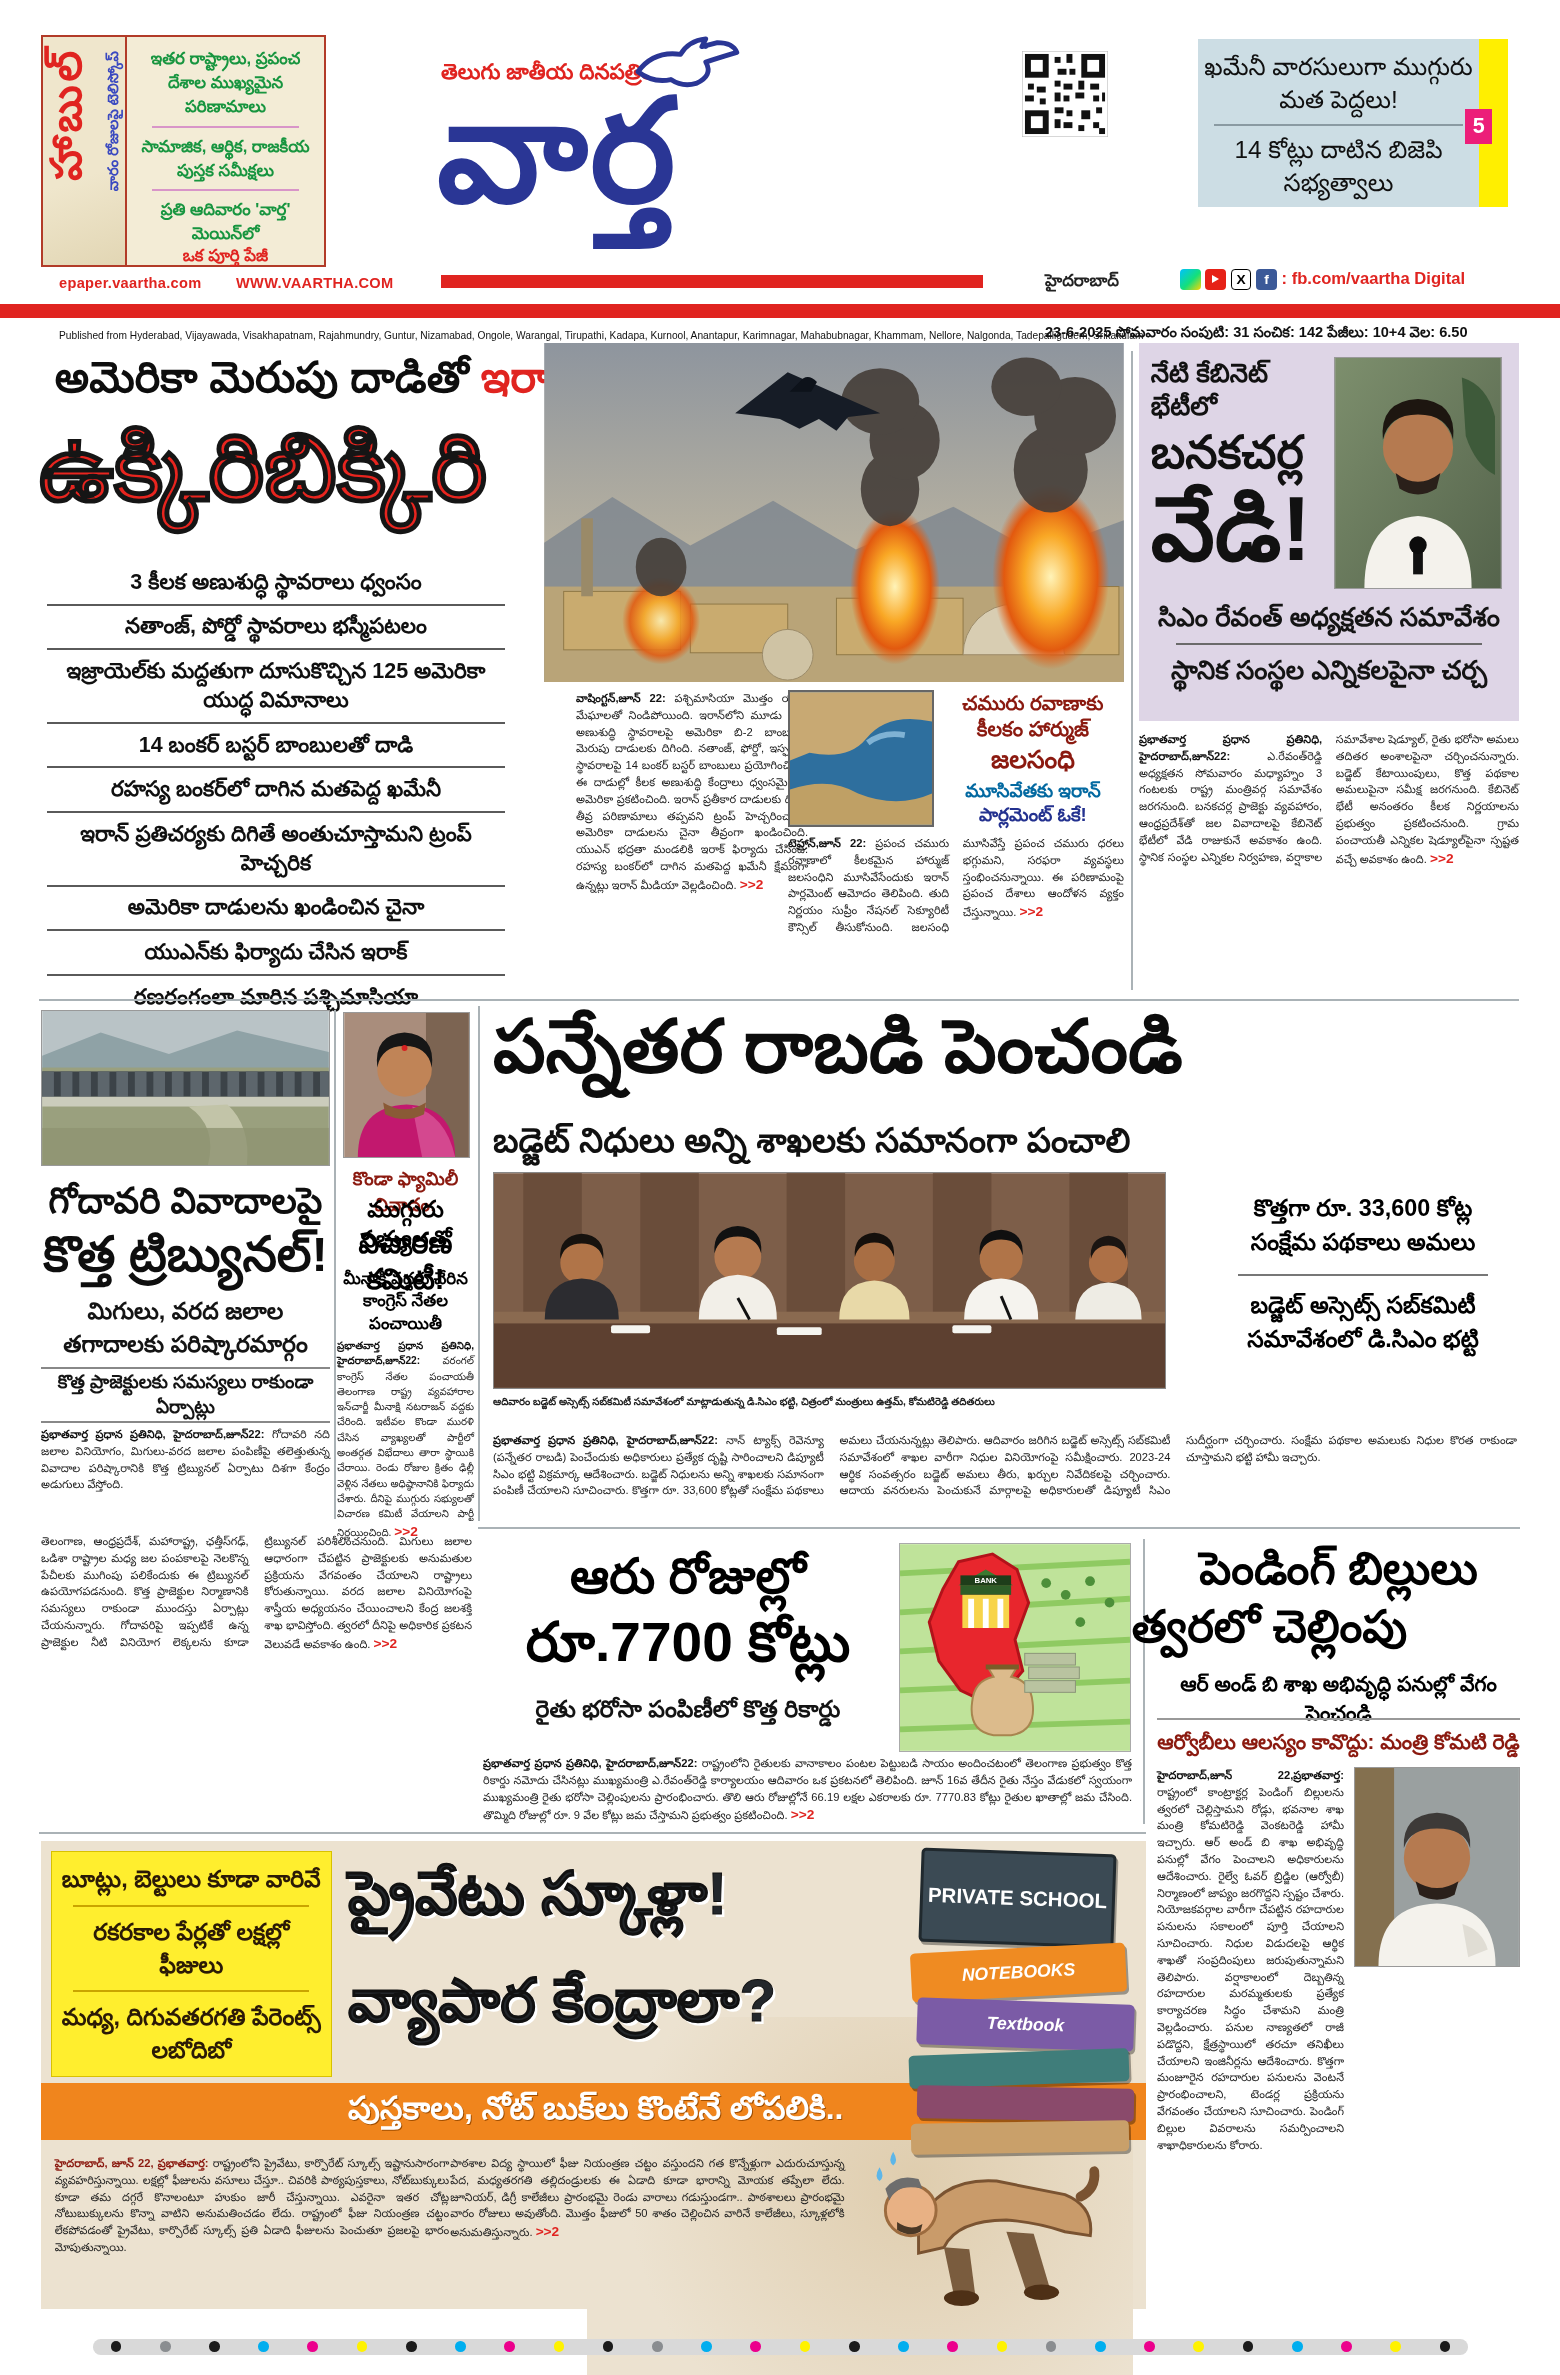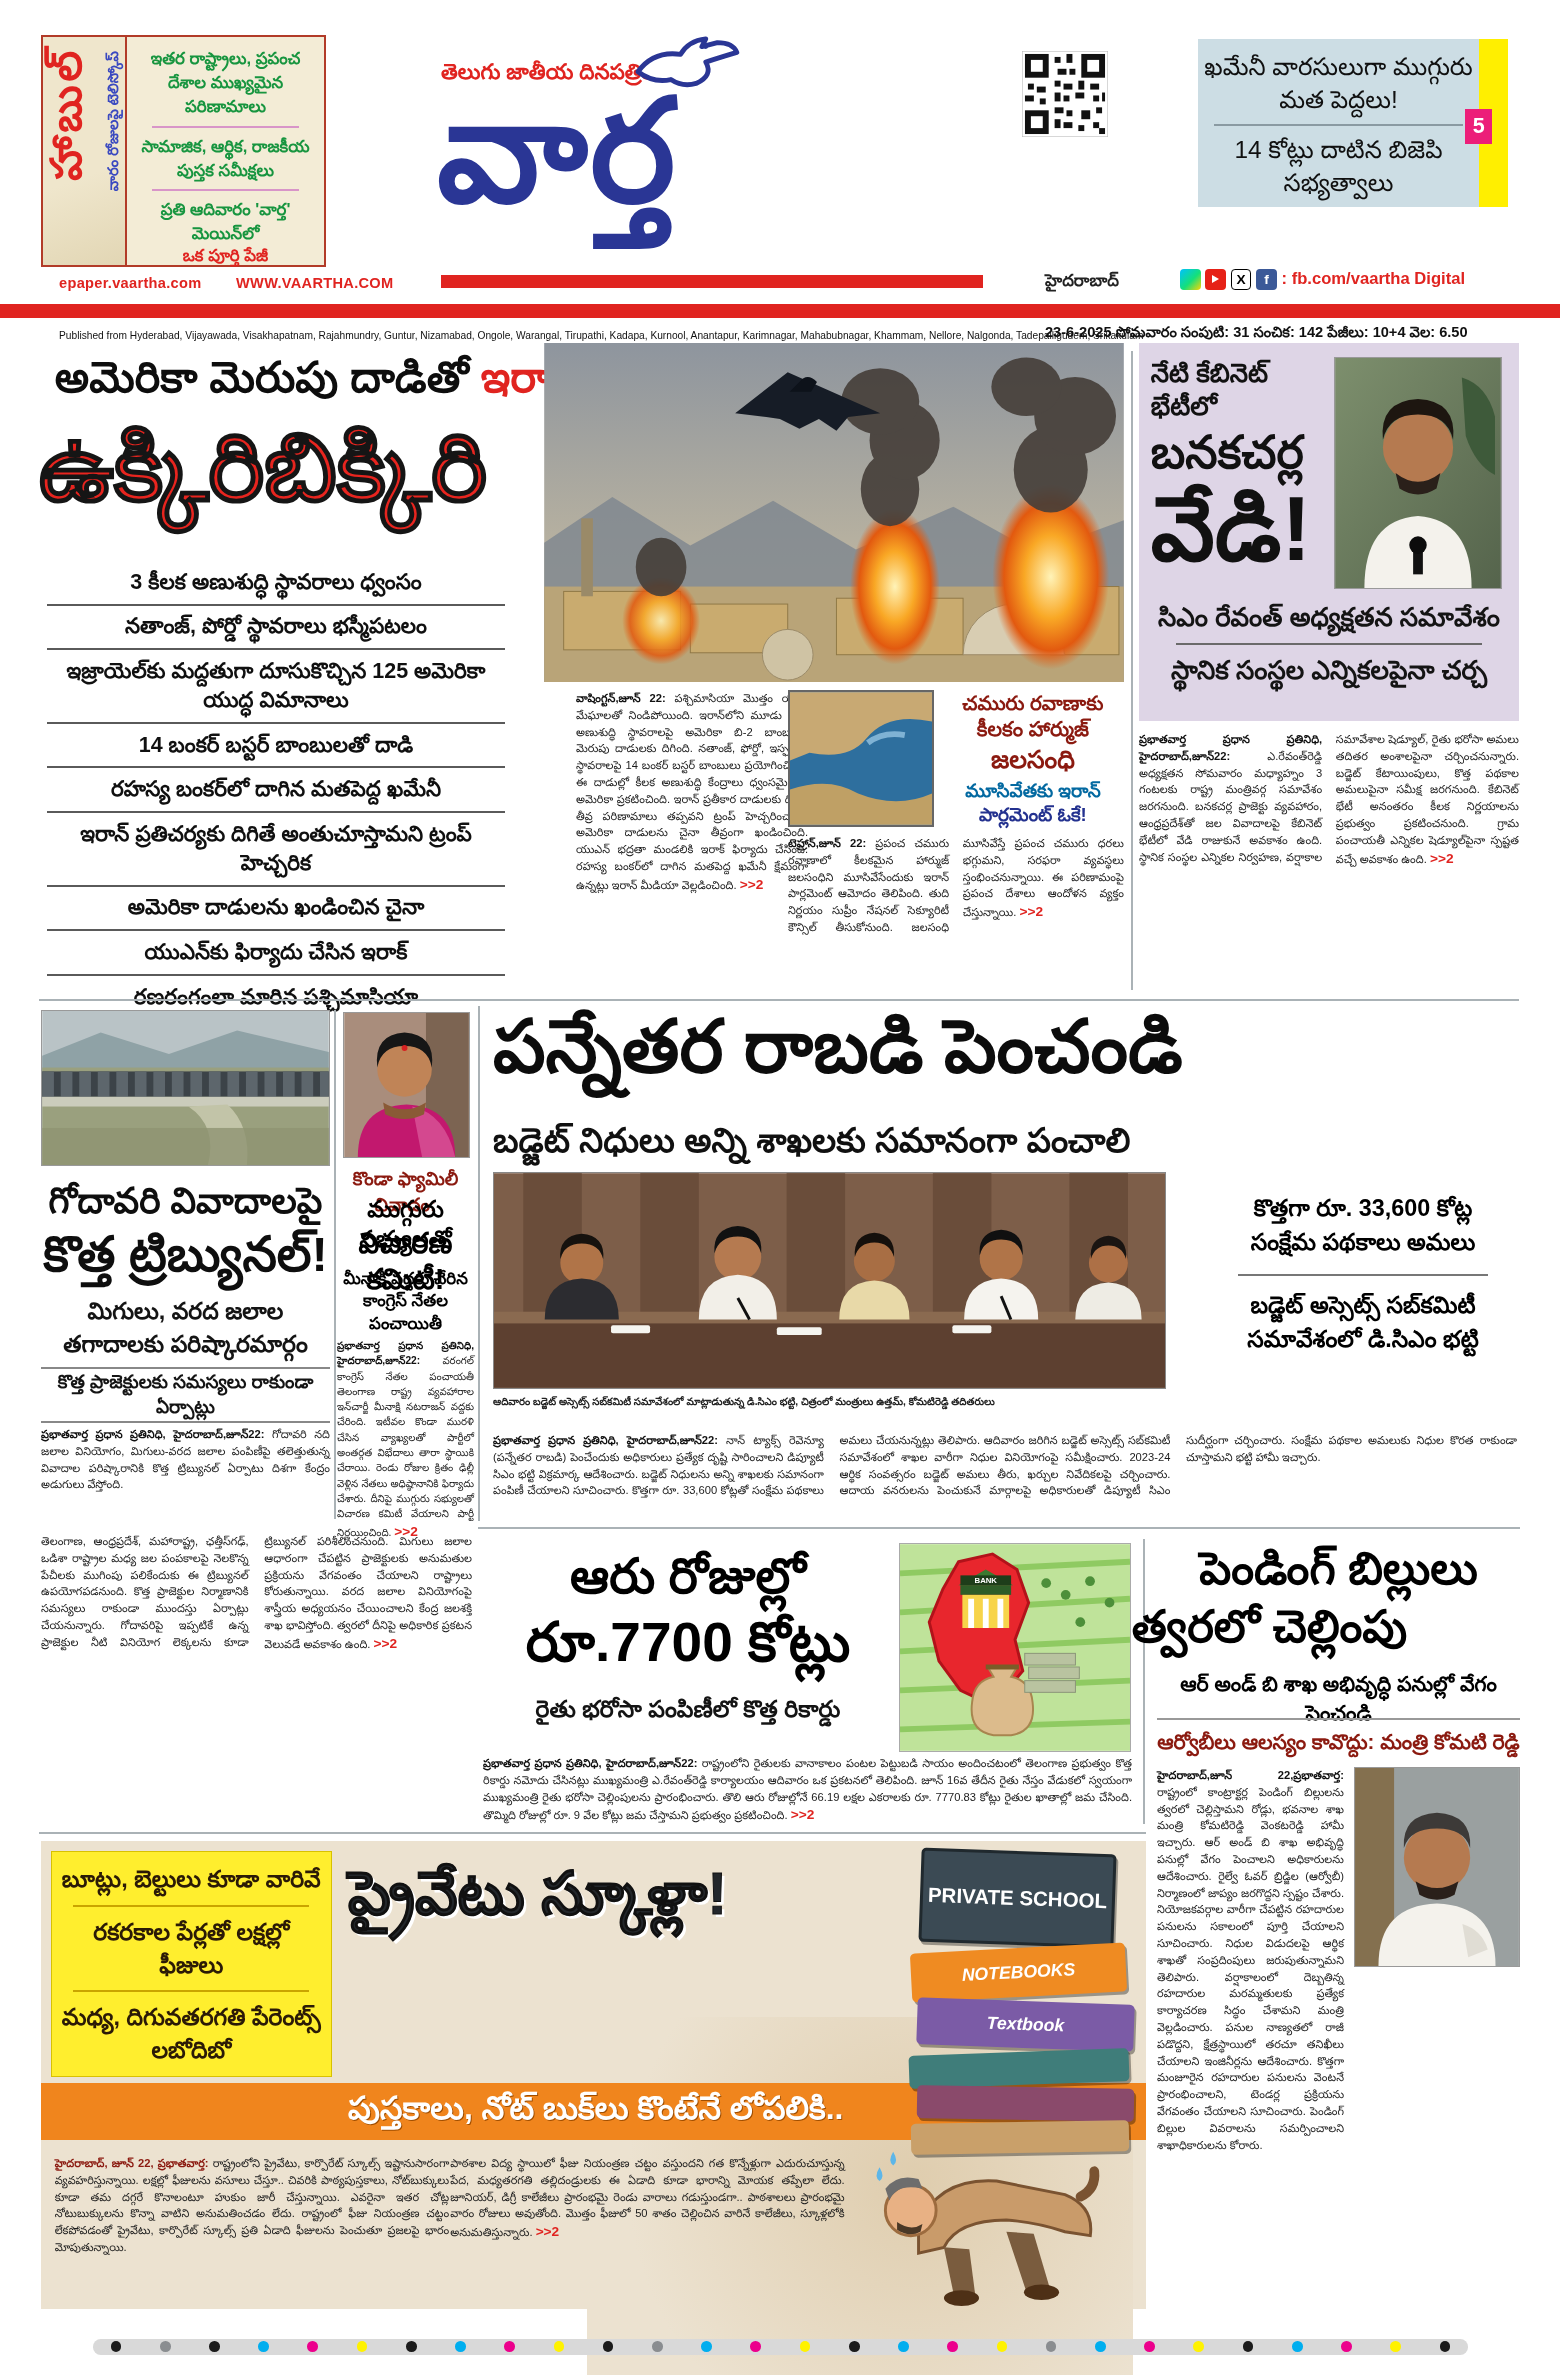--- a/index.html
+++ b/index.html
@@ -483,20 +483,21 @@
   <div class="abs ad-box" style="left:41px;top:1841px;width:1105px;height:468px">
     <div style="position:absolute;left:546px;top:176px;width:546px;height:410px;background:radial-gradient(circle at 60% 40%, #dfcdae 0%, #ece2d0 70%)"></div>
     <div class="ad-side" style="position:absolute;left:9.8px;top:9.8px;width:281px;height:226px">
       <div class="ad-side-line">బూట్లు, బెల్టులు కూడా వారివే</div>
       <hr class="ad-side-sep">
       <div class="ad-side-line">రకరకాల పేర్లతో లక్షల్లో ఫీజులు</div>
       <hr class="ad-side-sep">
       <div class="ad-side-line">మధ్య, దిగువతరగతి పేరెంట్స్ లబోదిబో</div>
     </div>
     <div class="ad-h" style="position:absolute;left:307px;top:17.6px">ప్రైవేటు స్కూళ్లా!</div>
+    <div class="ad-h" style="position:absolute;left:307px;top:125px">వ్యాపార కేంద్రాలా?</div>
     <div class="ad-band" style="position:absolute;left:0;top:242px;width:1105px;height:57px">
       <span class="ad-band-text">పుస్తకాలు, నోట్ బుక్‌లు కొంటేనే లోపలికి..</span>
     </div>
 
     <div style="position:absolute;left:819px;top:3.9px;width:283px;height:460px">
       <div class="book" style="left:60px;top:5.9px;width:195px;height:94px;background:#3b4a54;border:3.9px solid #20292e;transform:rotate(2deg);font-size:20.5px;text-align:center;line-height:1.2;padding:3.9px">PRIVATE SCHOOL</div>
       <div class="book" style="left:51px;top:103px;width:215px;height:49px;background:#ef8b22;transform:rotate(-3deg);font-size:17.6px;font-style:italic">NOTEBOOKS</div>
       <div class="book" style="left:57px;top:156px;width:217px;height:47px;background:#7b5ba6;transform:rotate(2deg);font-size:17.6px;font-style:italic">Textbook</div>
       <div class="book" style="left:49px;top:207px;width:220px;height:33px;background:#3f7d7a;transform:rotate(-2deg)"></div>
       <div class="book" style="left:57px;top:242px;width:217px;height:33px;background:#8a4a6b;transform:rotate(1deg)"></div>

